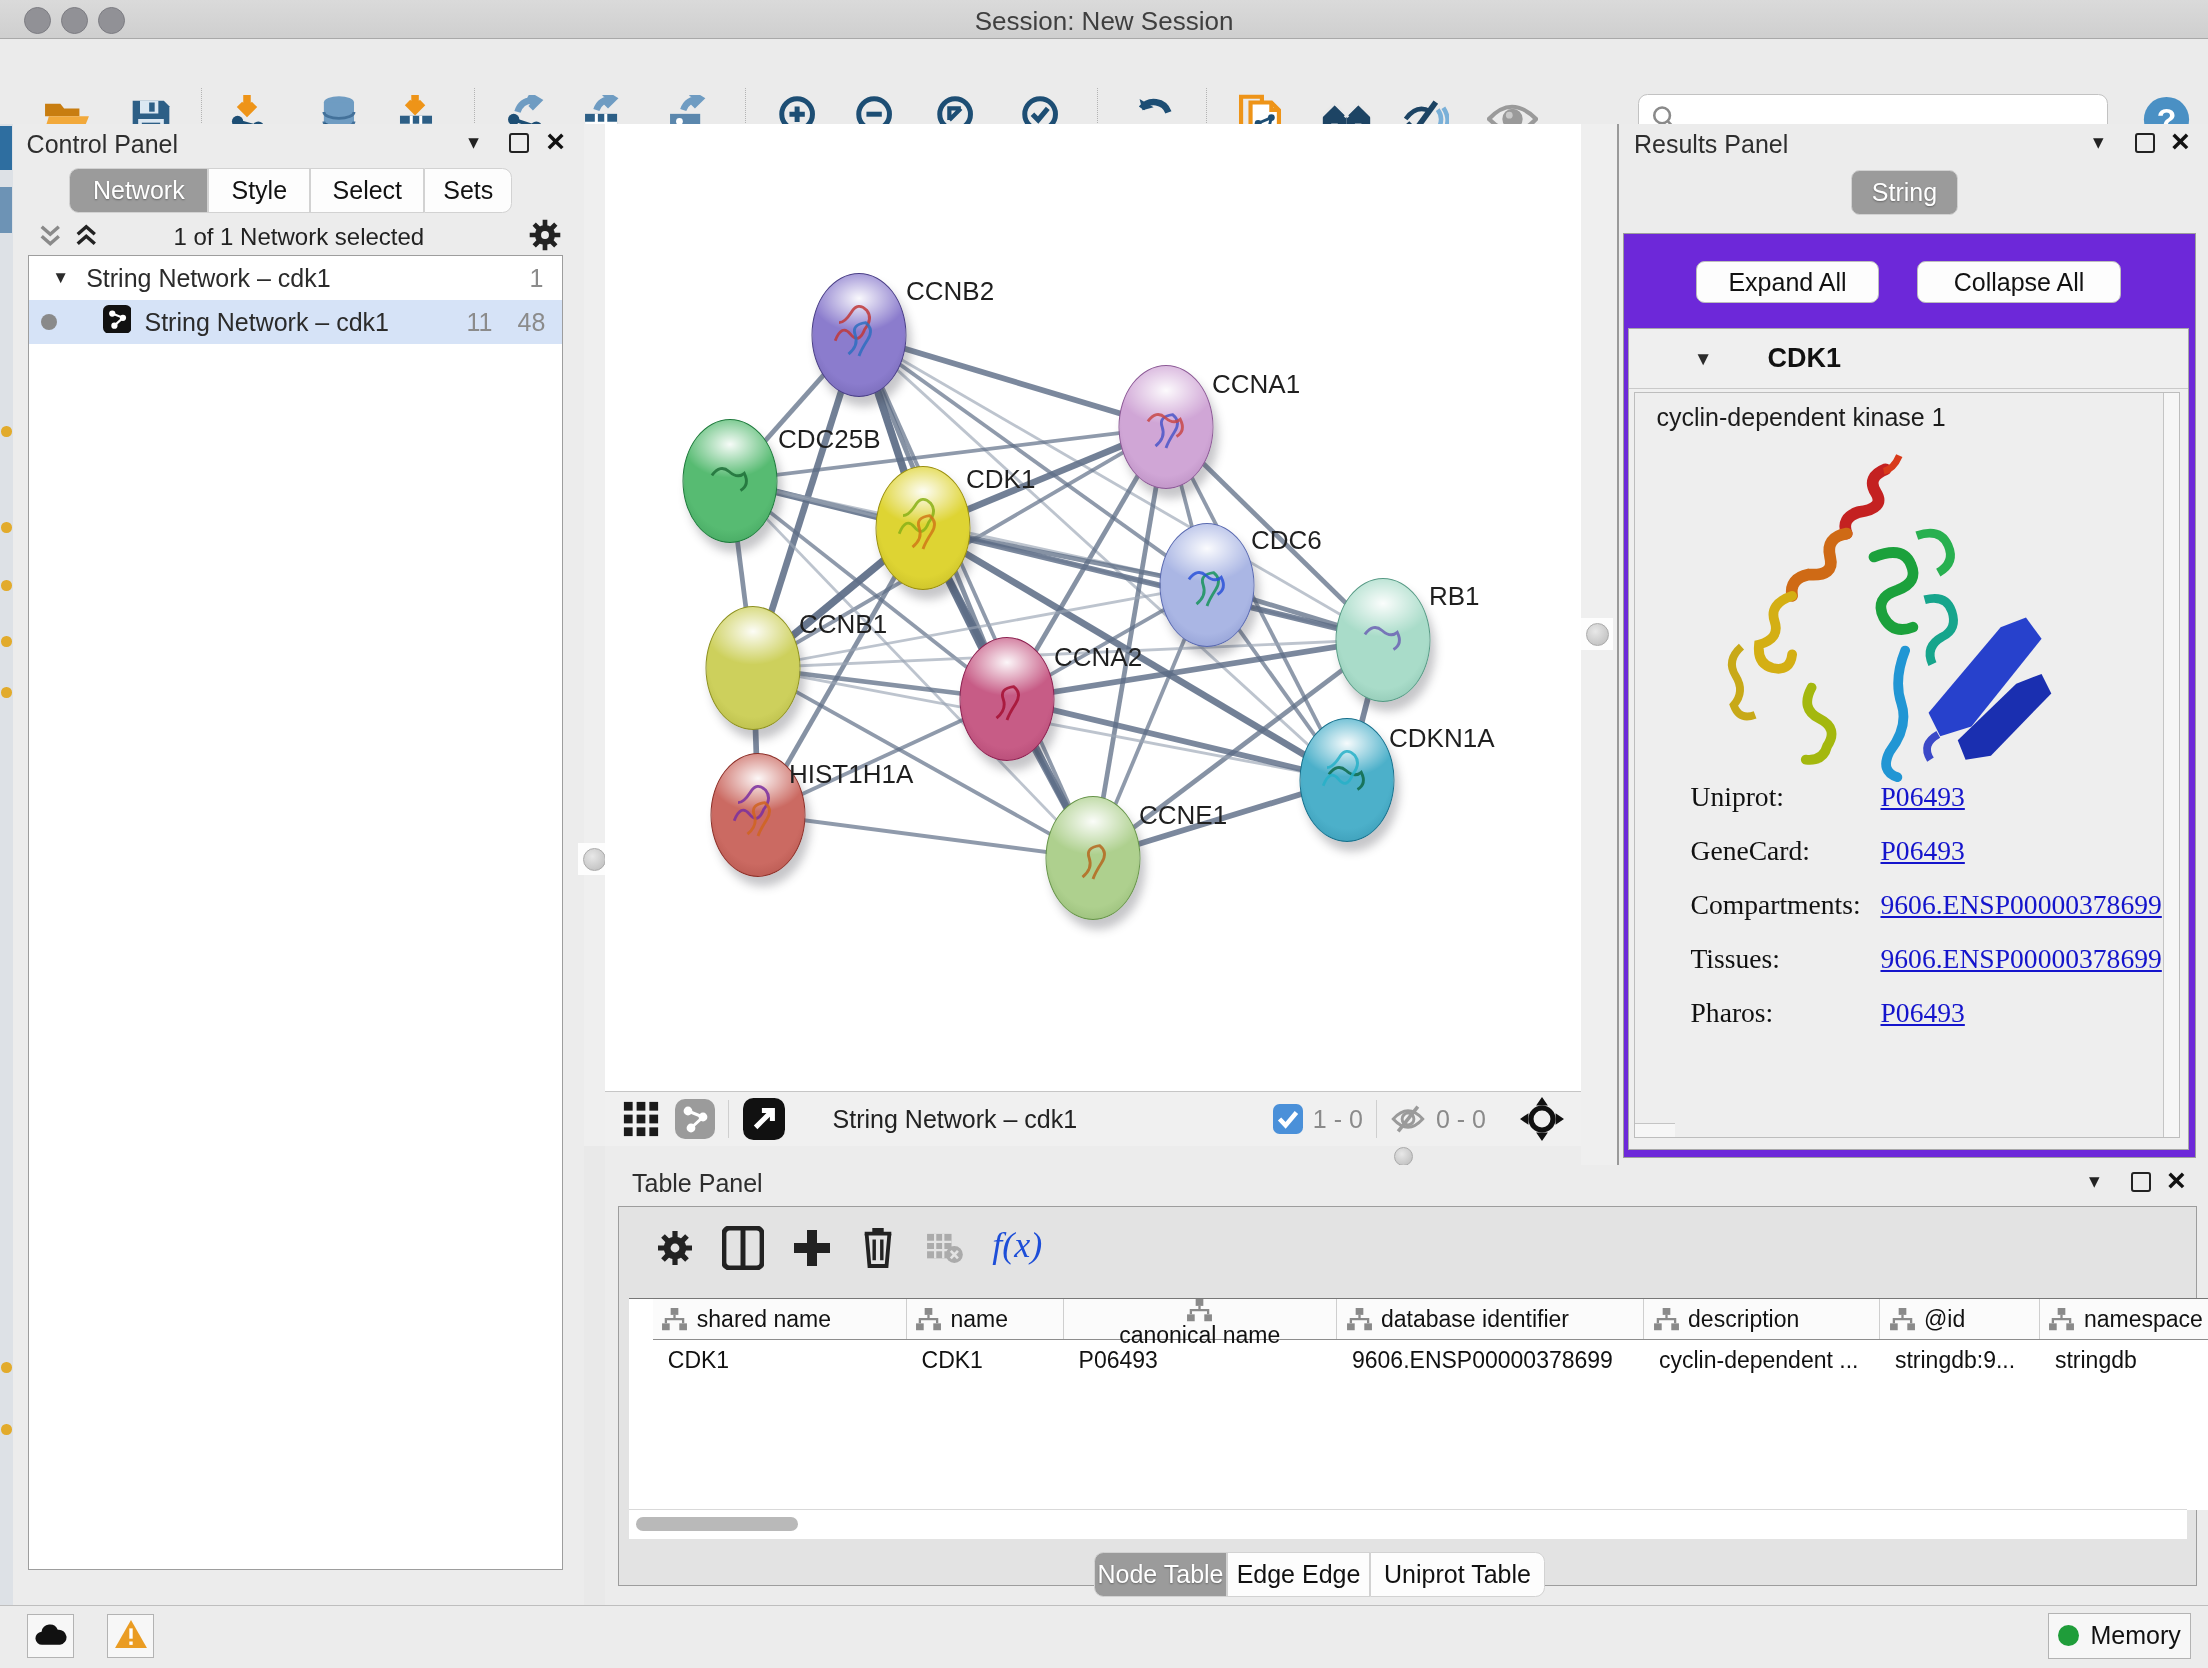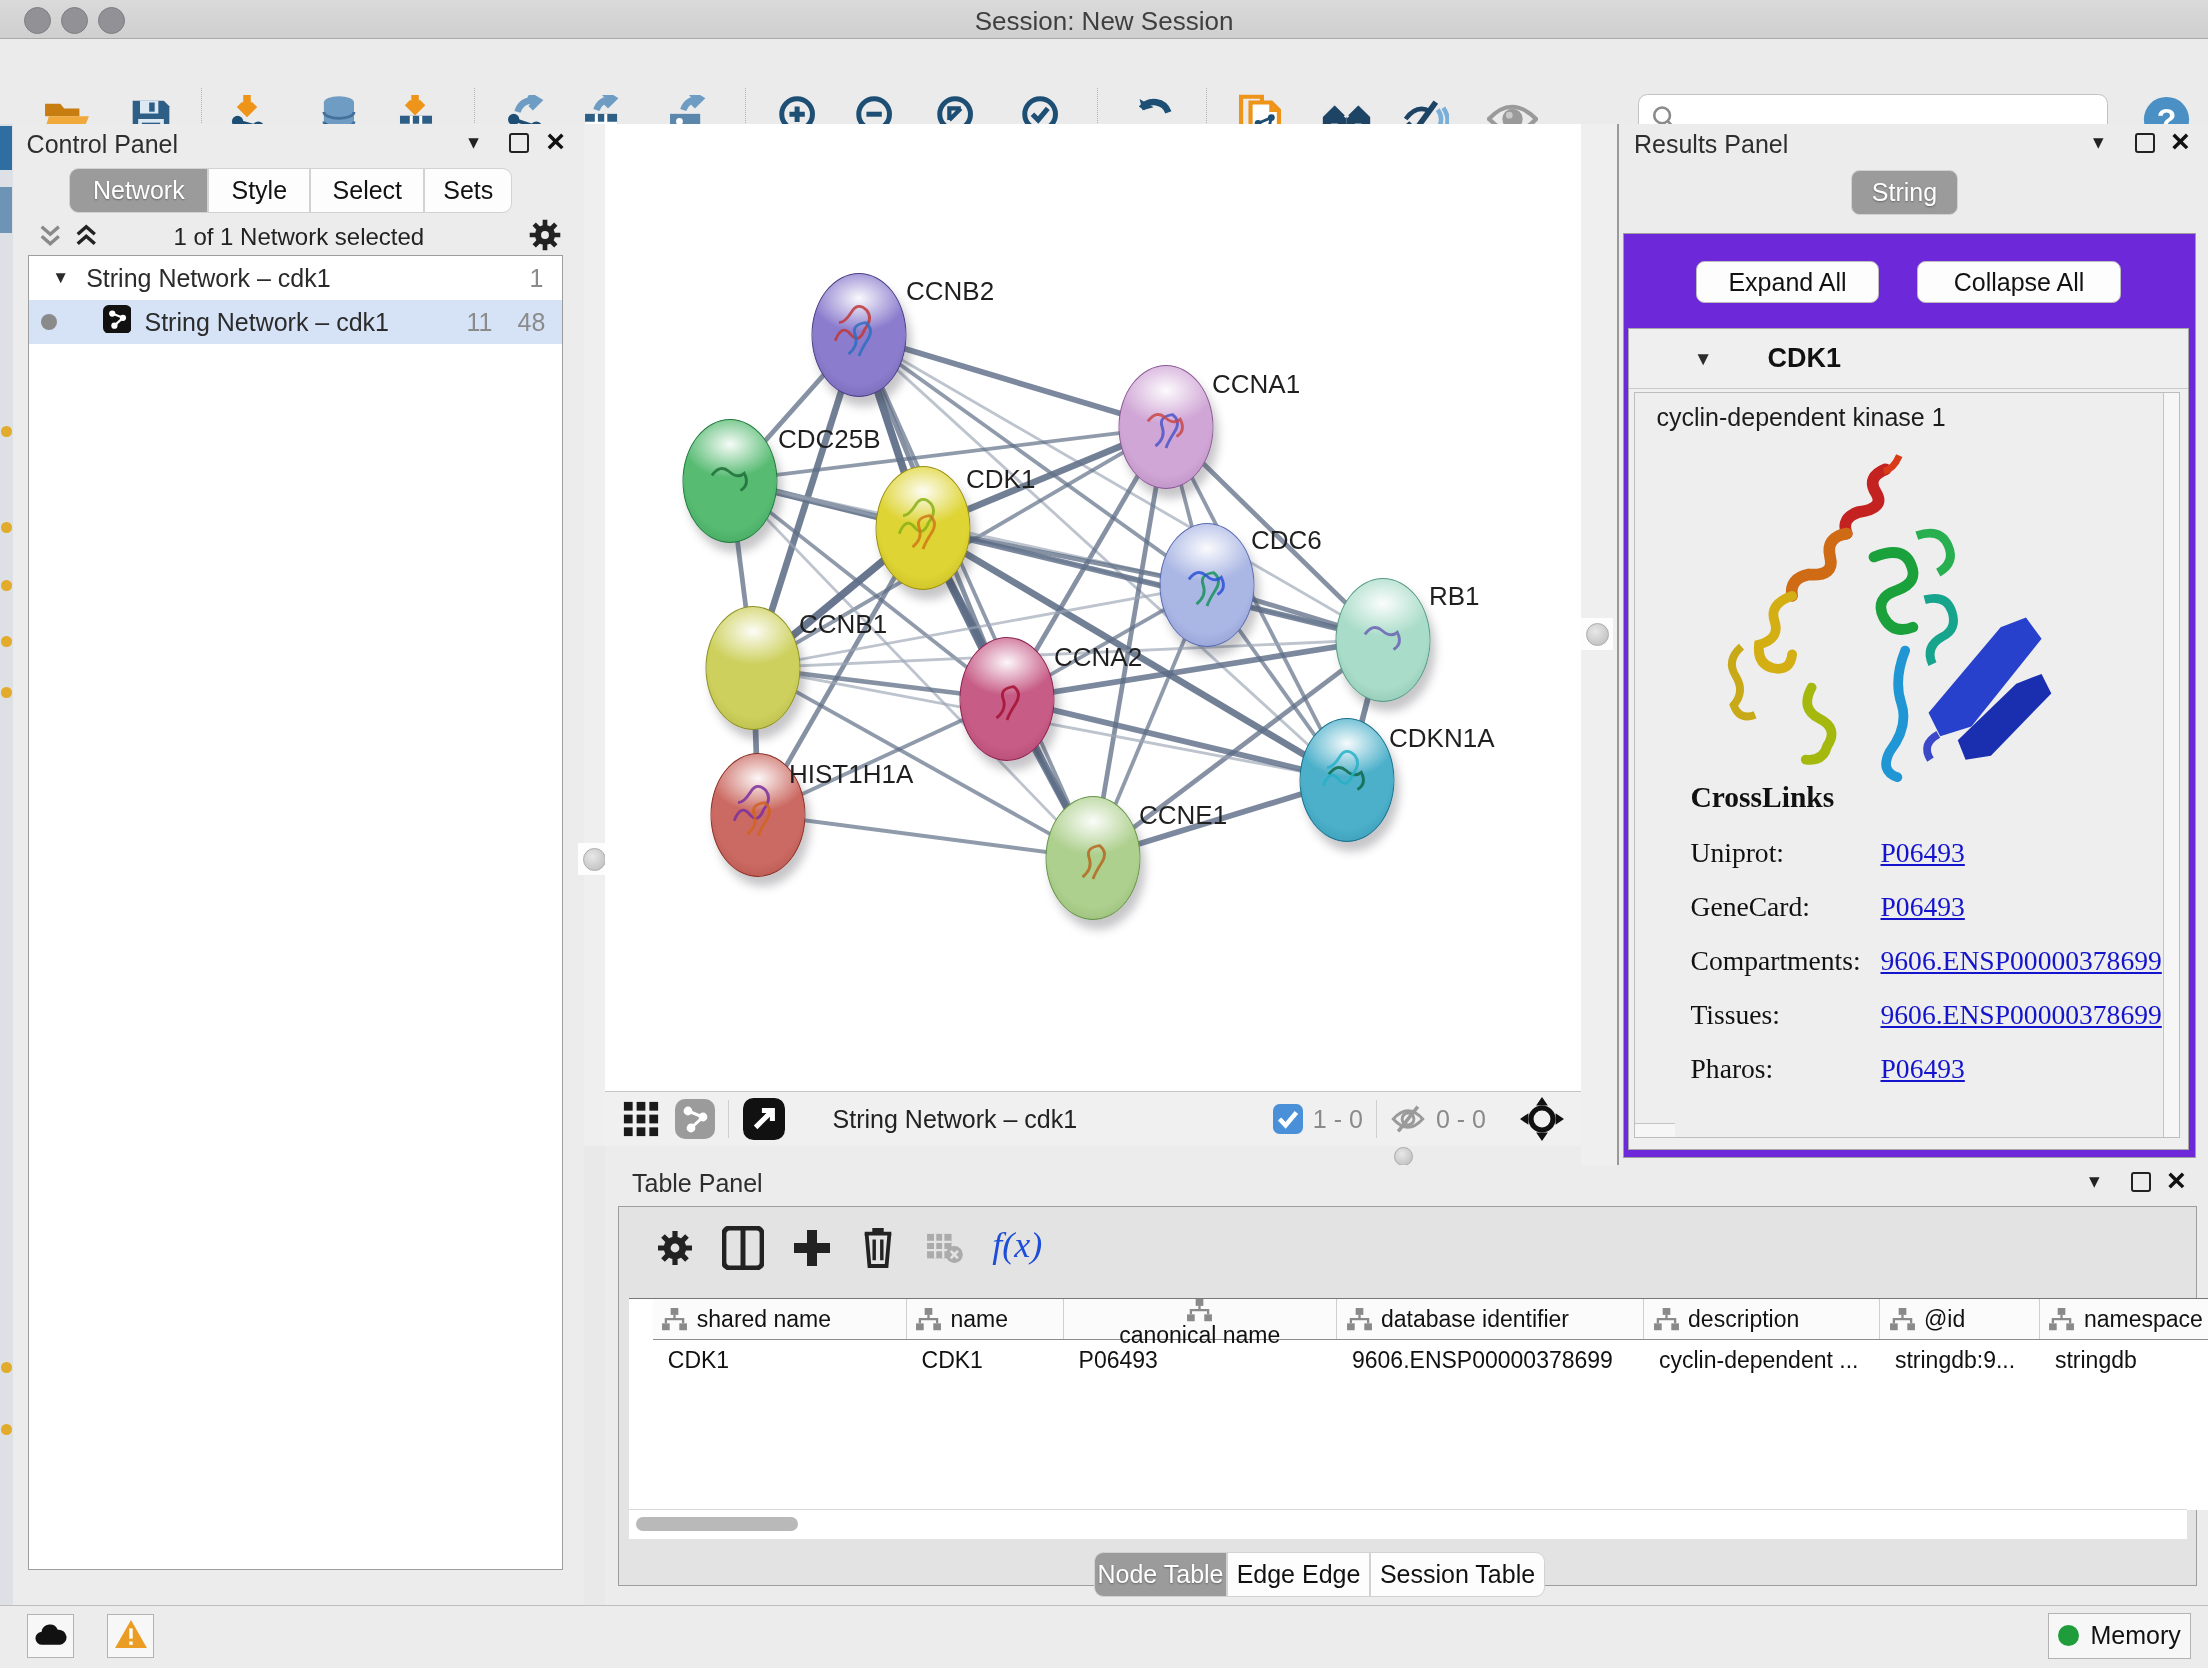--- a/index.html
+++ b/index.html
@@ -528,21 +528,20 @@
           <path d="M196,118 q30,-12 38,8 q8,18 -14,26 q-24,8 -14,28 q10,18 30,10" stroke="#1ba13c" stroke-width="11" fill="none" stroke-linecap="round"></path>
           <path d="M240,96 q24,-8 32,10 t-10,28" stroke="#28b050" stroke-width="9" fill="none"></path>
           <path d="M248,162 q22,-6 28,12 t-10,26 q-18,10 -10,28" stroke="#16a58c" stroke-width="9" fill="none"></path>
           <path d="M228,214 q-12,30 -4,54 t-12,50 q-10,20 8,26" stroke="#2196d4" stroke-width="10" fill="none" stroke-linecap="round"></path>
           <polygon points="352,180 368,202 296,292 264,302 252,278 326,190" fill="#2741cc"></polygon>
           <polygon points="368,238 378,258 316,322 290,326 282,306 342,248" fill="#1a2fb0"></polygon>
           <path d="M262,300 q-18,10 -8,26" stroke="#3b49c8" stroke-width="8" fill="none"></path>
         </svg>
 
         <div id="crosslinks" class="abs" style="left:55px;top:388px;width:476px">
-          <div style="font-weight:bold;font-size:29.5px;margin-bottom:23px">CrossLinks</div>
 
         <div class="xl-row">
               <span class="xl-label">Uniprot:</span>
               <a href="#">P06493</a>
             </div>
             <div class="xl-row">
               <span class="xl-label">GeneCard:</span>
               <a href="#">P06493</a>
             </div>
             <div class="xl-row">
@@ -689,21 +688,21 @@
           </div>
         </div>
     </div>
     <div id="tp-scroll" class="abs">
       <div id="tp-thumb" class="abs"></div>
     </div>
   </div>
 
   <div class="abs tab sel" style="left:489px;top:387px;width:133px;border-radius:9.5px 0 0 9.5px">Node Table</div>
   <div class="abs tab" style="left:622px;top:387px;width:143px">Edge Edge</div>
-  <div class="abs tab" style="left:765px;top:387px;width:175px;border-radius:0 9.5px 9.5px 0">Session Table</div>
+  <div class="abs tab" style="left:765px;top:387px;width:175px;border-radius:0 9.5px 9.5px 0">Uniprot Table</div>
 </div>
 
 <div id="status-bar" class="abs">
   <div class="abs sbtn" style="left:27px">
     <span><svg width="32" height="25" viewBox="0 0 17 13">
           <path d="M4,12 a3.5,3.5 0 0 1 -0.5,-7 a4.5,4.5 0 0 1 8.6,-1 a3.2,3.2 0 0 1 1.2,8 z" fill="#111"></path>
         </svg></span>
   </div>
   <div class="abs sbtn" style="left:107px">
     <span><svg width="34" height="30" viewBox="0 0 18 16">

